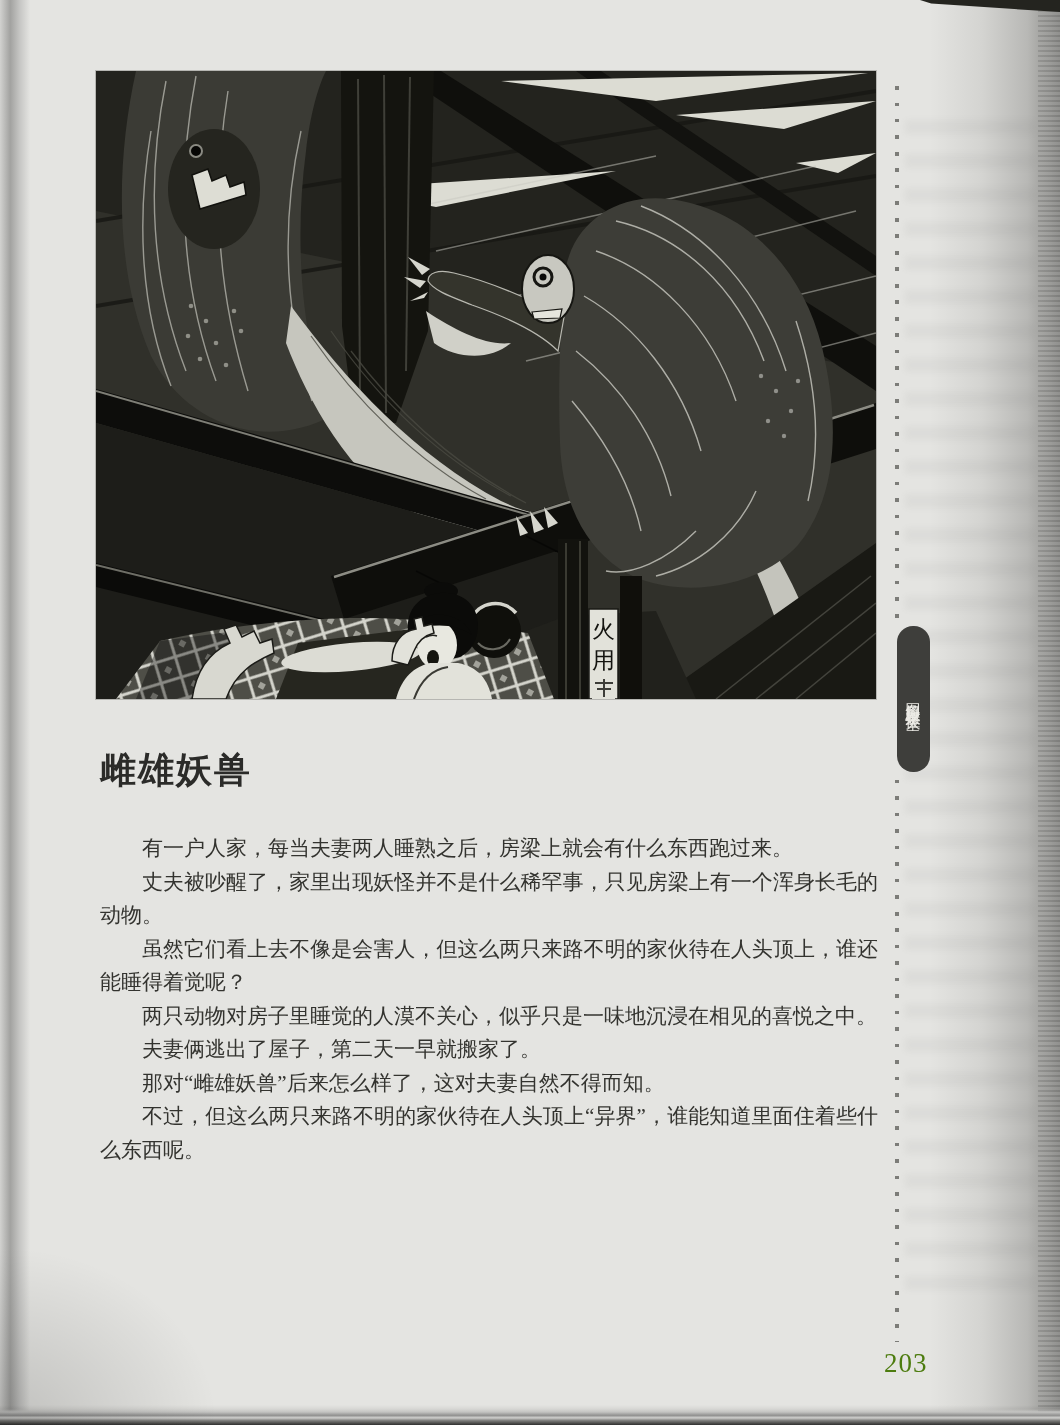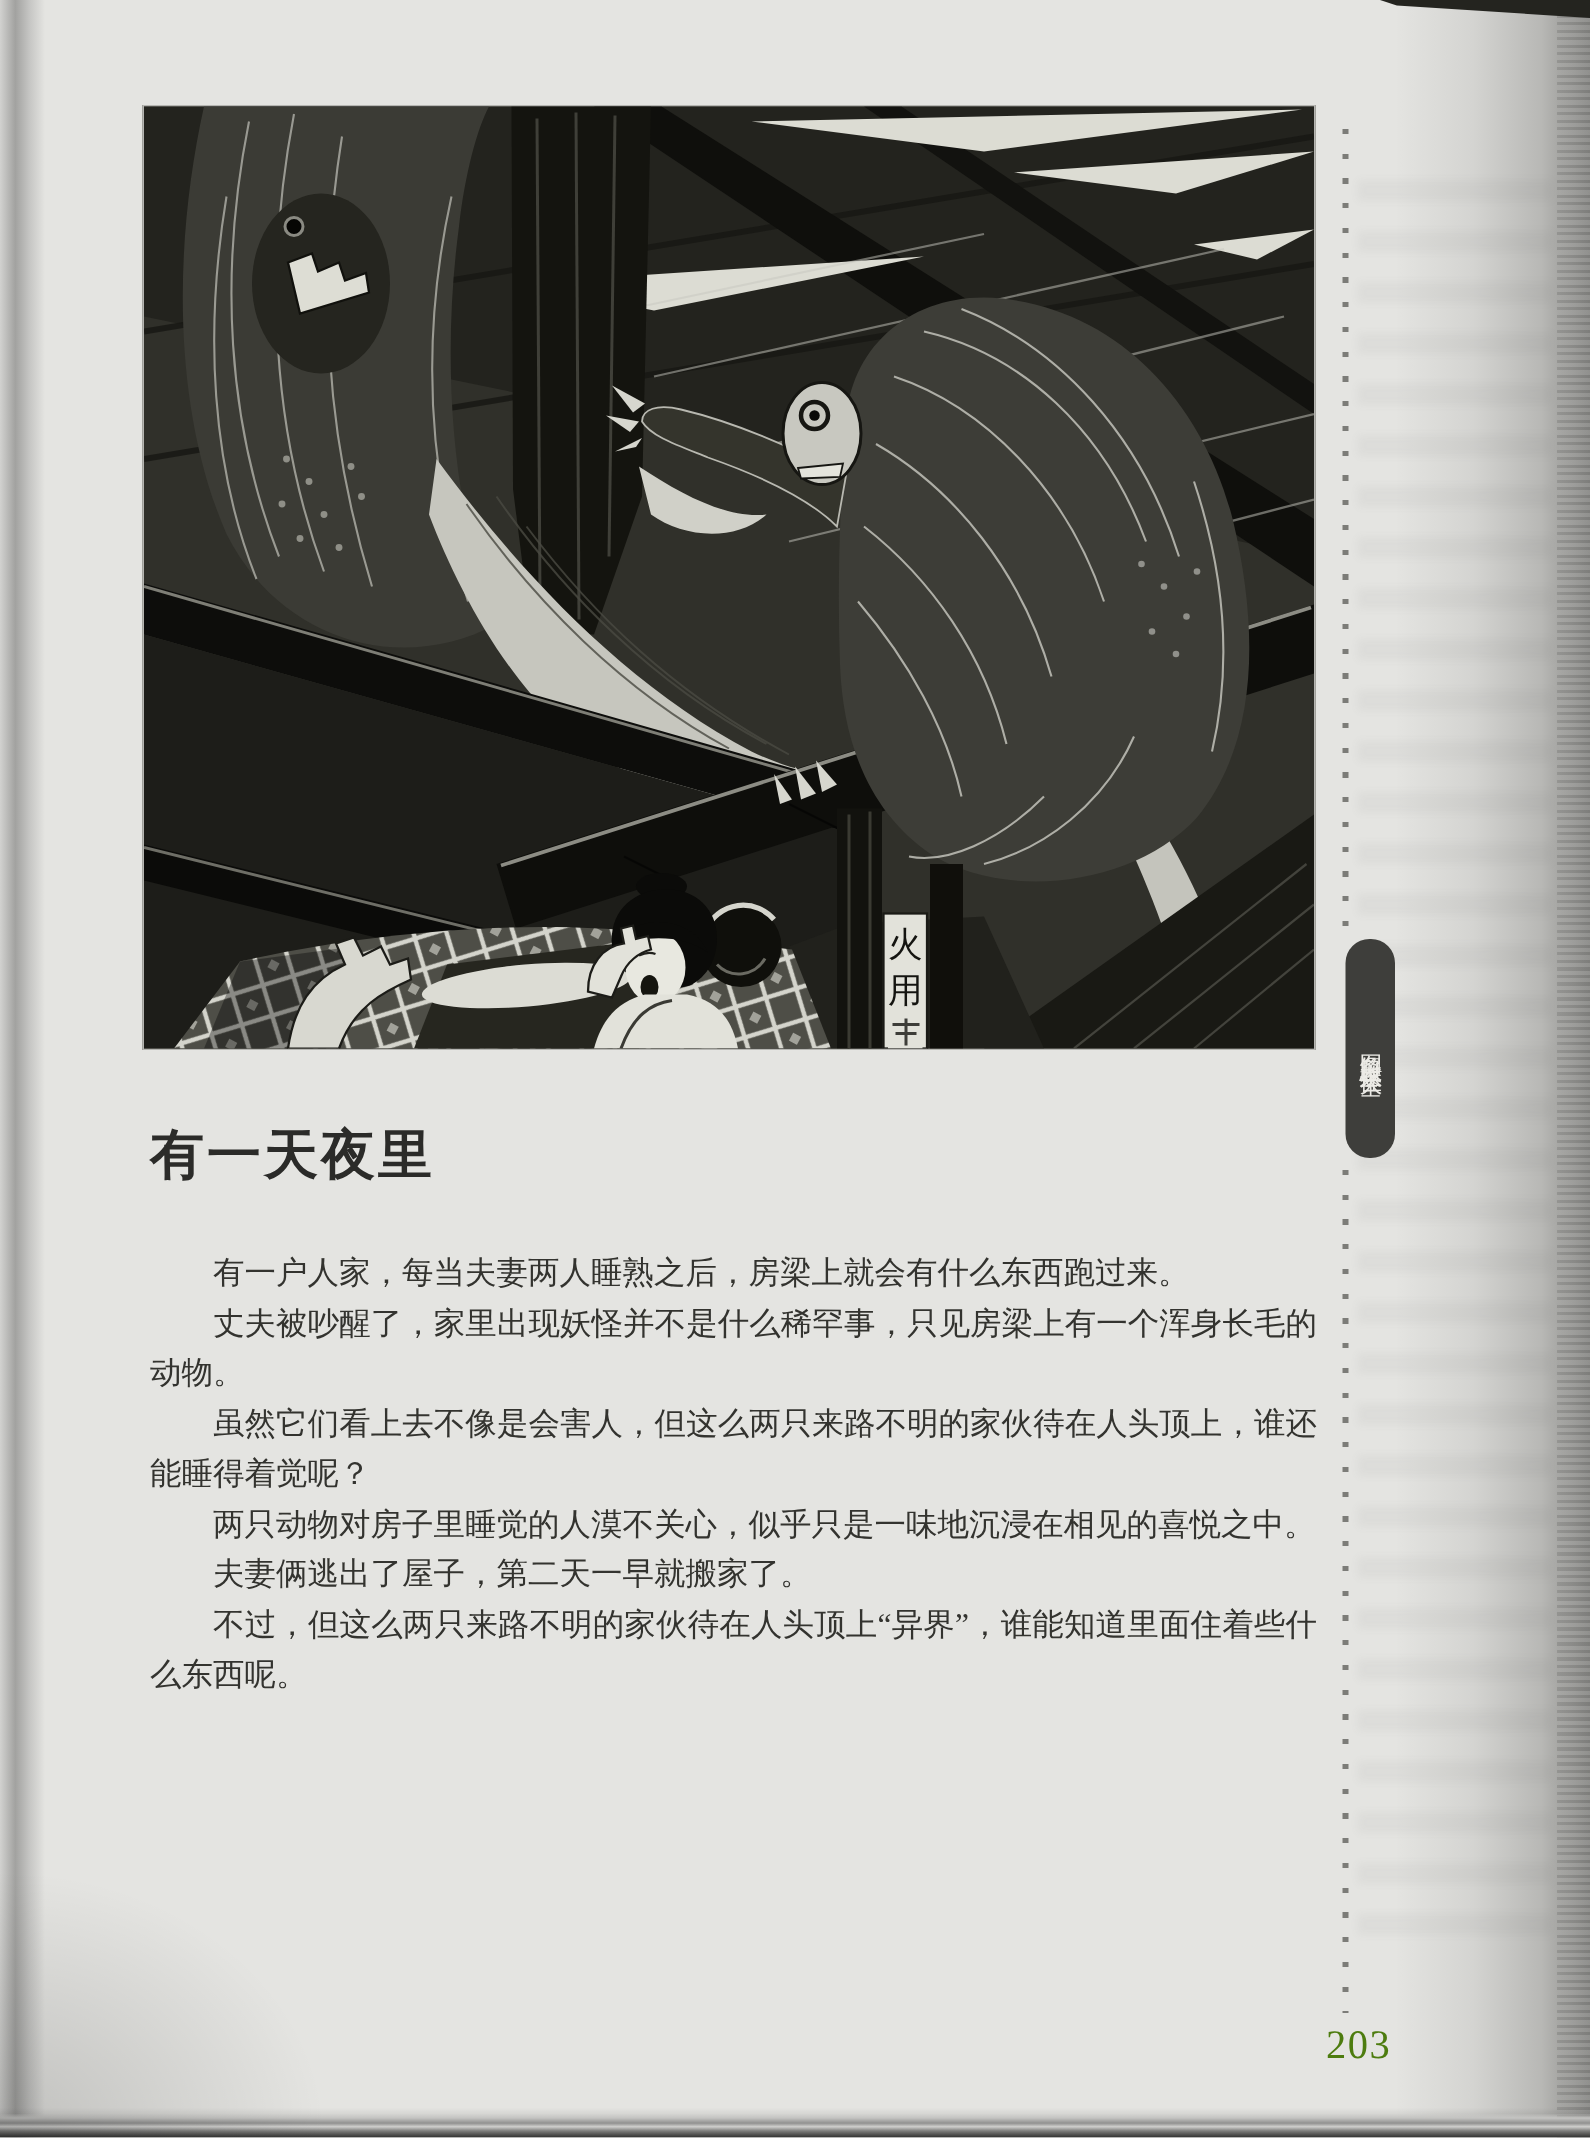--- a/index.html
+++ b/index.html
@@ -267,27 +267,28 @@
   <g>
     <rect x="493" y="538" width="29" height="90" fill="#e2e2da" stroke="#1a1a16" stroke-width="1.5"></rect>
     <text x="507.5" y="566" text-anchor="middle" font-size="23" fill="#141410" font-family="'Liberation Serif',serif">火</text>
     <text x="507.5" y="597" text-anchor="middle" font-size="23" fill="#141410" font-family="'Liberation Serif',serif">用</text>
     <rect x="496" y="606" width="23" height="22" fill="#e2e2da"></rect>
     <path d="M499,612 L517,612 M508,608 L508,626 M501,618 L515,618" stroke="#141410" stroke-width="2" opacity=".8"></path>
   </g>
 </svg>
 </figure>
 
-<h1 class="title">有一天夜里</h1>
+<h1 class="title">雌雄妖兽</h1>
 <div class="body-text">
     <p>有一户人家，每当夫妻两人睡熟之后，房梁上就会有什么东西跑过来。</p>
     <p>丈夫被吵醒了，家里出现妖怪并不是什么稀罕事，只见房梁上有一个浑身长毛的动物。</p>
     <p>虽然它们看上去不像是会害人，但这么两只来路不明的家伙待在人头顶上，谁还能睡得着觉呢？</p>
     <p>两只动物对房子里睡觉的人漠不关心，似乎只是一味地沉浸在相见的喜悦之中。</p>
     <p>夫妻俩逃出了屋子，第二天一早就搬家了。</p>
+    <p>那对“雌雄妖兽”后来怎么样了，这对夫妻自然不得而知。</p>
     <p>不过，但这么两只来路不明的家伙待在人头顶上“异界”，谁能知道里面住着些什么东西呢。</p>
   </div>
 
 <div class="dotline seg1"></div>
 <div class="series-box">
   <span>图解日本妖怪大全</span>
 </div>
 <div class="dotline seg2"></div>
 <div class="page-number">203</div>
 

